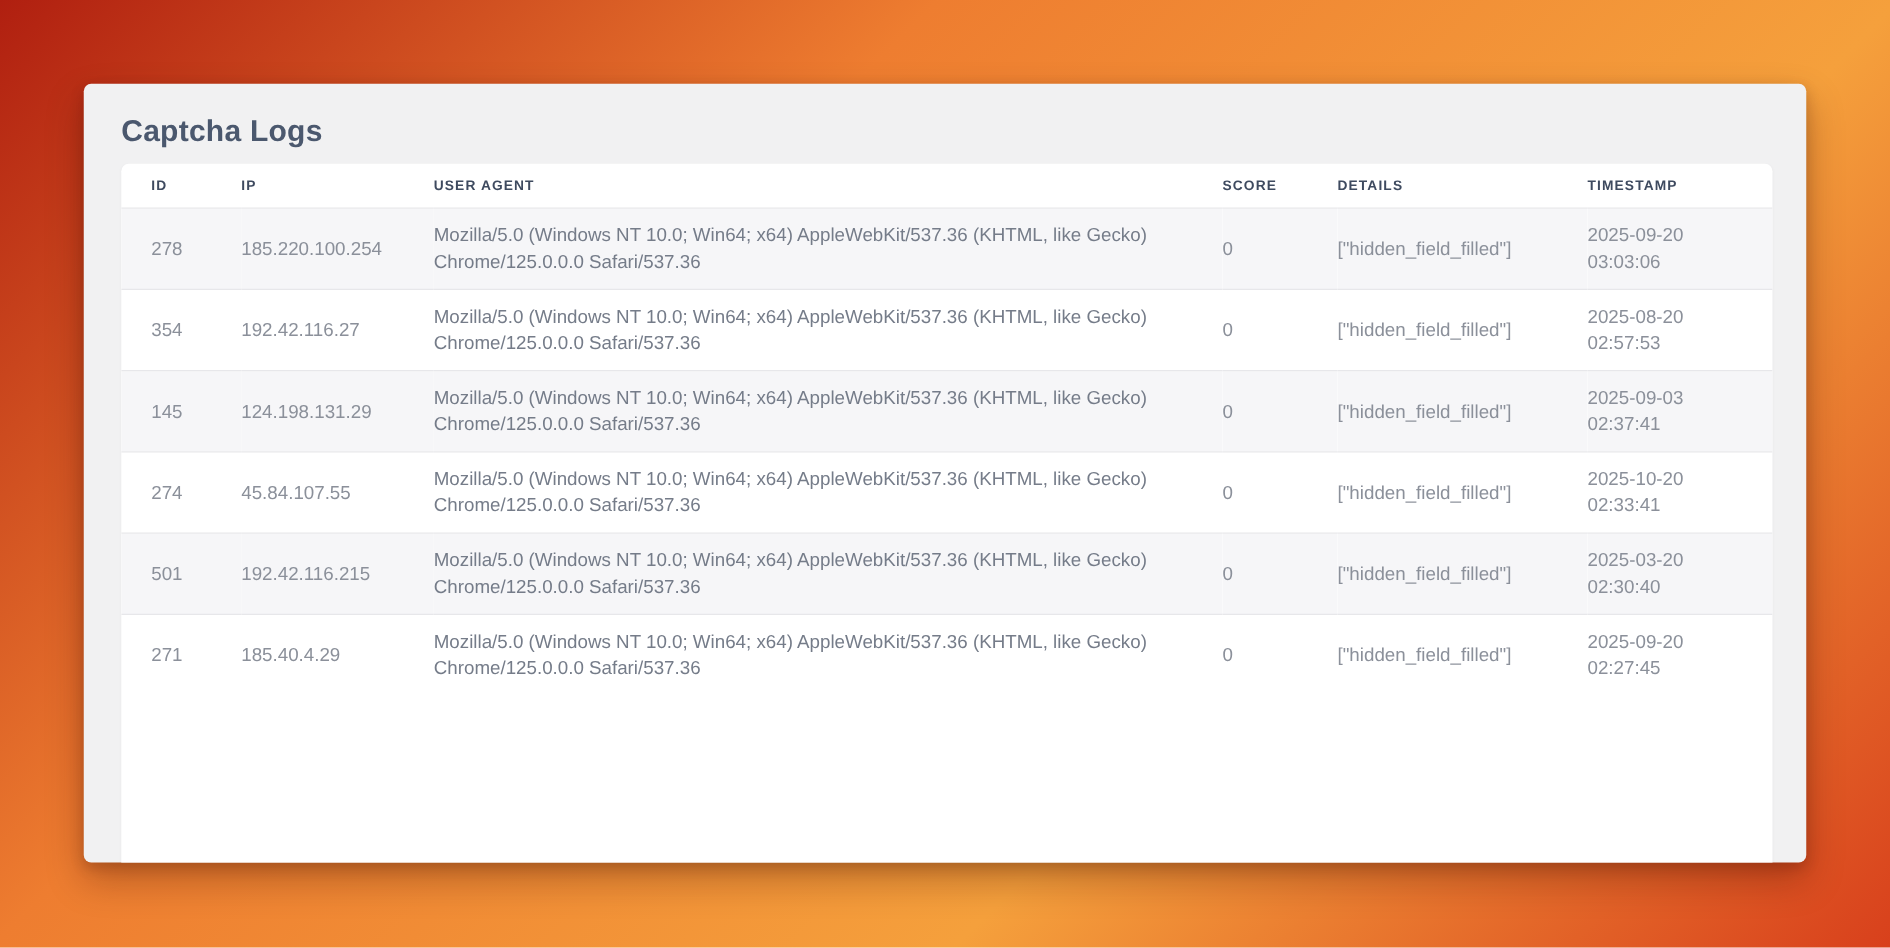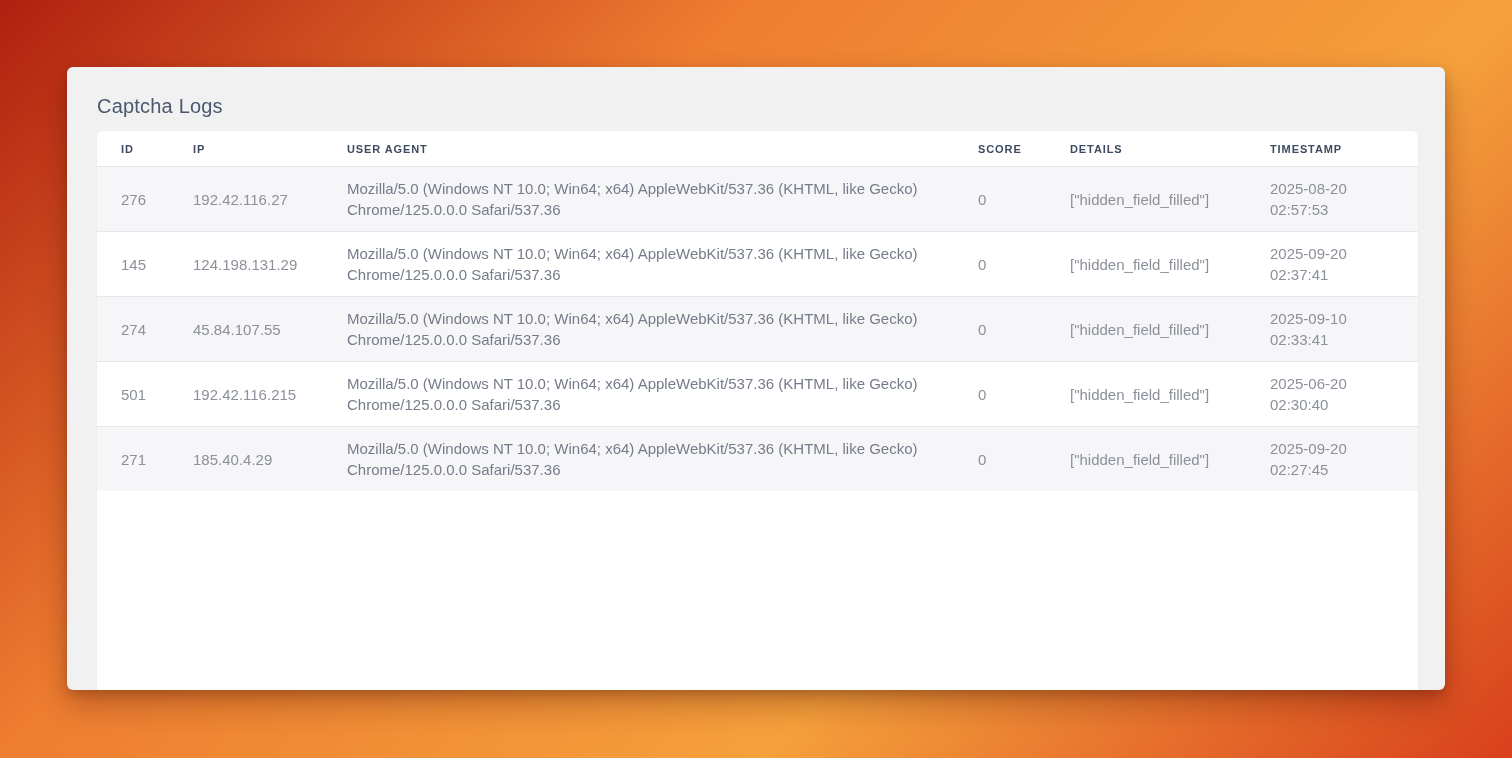--- a/index.html
+++ b/index.html
@@ -12,23 +12,23 @@
     position: absolute;
     left: 67px; top: 67px;
     width: 1378px; height: 623px;
     background: var(--card-bg);
     border-radius: 6px;
     overflow: hidden;
     padding: 22px 27px 0 30px;
     box-shadow: 0 14px 30px rgba(60, 10, 0, 0.30), 0 4px 10px rgba(60, 10, 0, 0.18);
   }
   .page-title {
-    font-size: 20px;
+    font-size: 24px;
     line-height: 34px;
-    font-weight: 400;
+    font-weight: 700;
     letter-spacing: 0.2px;
     color: var(--title-color);
     margin-bottom: 8px;
   }
   .table-wrap {
     background: #ffffff;
     border-radius: 6px 6px 0 0;
     height: 632px;
     overflow: hidden;
     box-shadow: 0 1px 3px rgba(0,0,0,0.04);
@@ -83,56 +83,64 @@
         <tr>
           <th>ID</th>
           <th>IP</th>
           <th>USER AGENT</th>
           <th>SCORE</th>
           <th>DETAILS</th>
           <th>TIMESTAMP</th>
         </tr>
       </thead>
       <tbody>
+  <tr>
+    <td>278</td>
+    <td>185.220.100.254</td>
+    <td class="cell-ua">Mozilla/5.0 (Windows NT 10.0; Win64; x64) AppleWebKit/537.36 (KHTML, like Gecko) Chrome/125.0.0.0 Safari/537.36</td>
+    <td>0</td>
+    <td>["hidden_field_filled"]</td>
+    <td>2025-09-20 03:03:06</td>
+  </tr>
 
 
   <tr>
-    <td>276</td>
+    <td>354</td>
     <td>192.42.116.27</td>
     <td class="cell-ua">Mozilla/5.0 (Windows NT 10.0; Win64; x64) AppleWebKit/537.36 (KHTML, like Gecko) Chrome/125.0.0.0 Safari/537.36</td>
     <td>0</td>
     <td>["hidden_field_filled"]</td>
     <td>2025-08-20 02:57:53</td>
   </tr>
 
   <tr>
     <td>145</td>
     <td>124.198.131.29</td>
     <td class="cell-ua">Mozilla/5.0 (Windows NT 10.0; Win64; x64) AppleWebKit/537.36 (KHTML, like Gecko) Chrome/125.0.0.0 Safari/537.36</td>
     <td>0</td>
     <td>["hidden_field_filled"]</td>
-    <td>2025-09-20 02:37:41</td>
+    <td>2025-09-03 02:37:41</td>
   </tr>
 
   <tr>
     <td>274</td>
     <td>45.84.107.55</td>
     <td class="cell-ua">Mozilla/5.0 (Windows NT 10.0; Win64; x64) AppleWebKit/537.36 (KHTML, like Gecko) Chrome/125.0.0.0 Safari/537.36</td>
     <td>0</td>
     <td>["hidden_field_filled"]</td>
-    <td>2025-09-10 02:33:41</td>
+    <td>2025-10-20 02:33:41</td>
   </tr>
 
   <tr>
     <td>501</td>
     <td>192.42.116.215</td>
     <td class="cell-ua">Mozilla/5.0 (Windows NT 10.0; Win64; x64) AppleWebKit/537.36 (KHTML, like Gecko) Chrome/125.0.0.0 Safari/537.36</td>
     <td>0</td>
     <td>["hidden_field_filled"]</td>
-    <td>2025-06-20 02:30:40</td>
+    <td>2025-03-20 02:30:40</td>
   </tr>
 
 
   <tr>
     <td>271</td>
     <td>185.40.4.29</td>
     <td class="cell-ua">Mozilla/5.0 (Windows NT 10.0; Win64; x64) AppleWebKit/537.36 (KHTML, like Gecko) Chrome/125.0.0.0 Safari/537.36</td>
     <td>0</td>
     <td>["hidden_field_filled"]</td>
     <td>2025-09-20 02:27:45</td>

